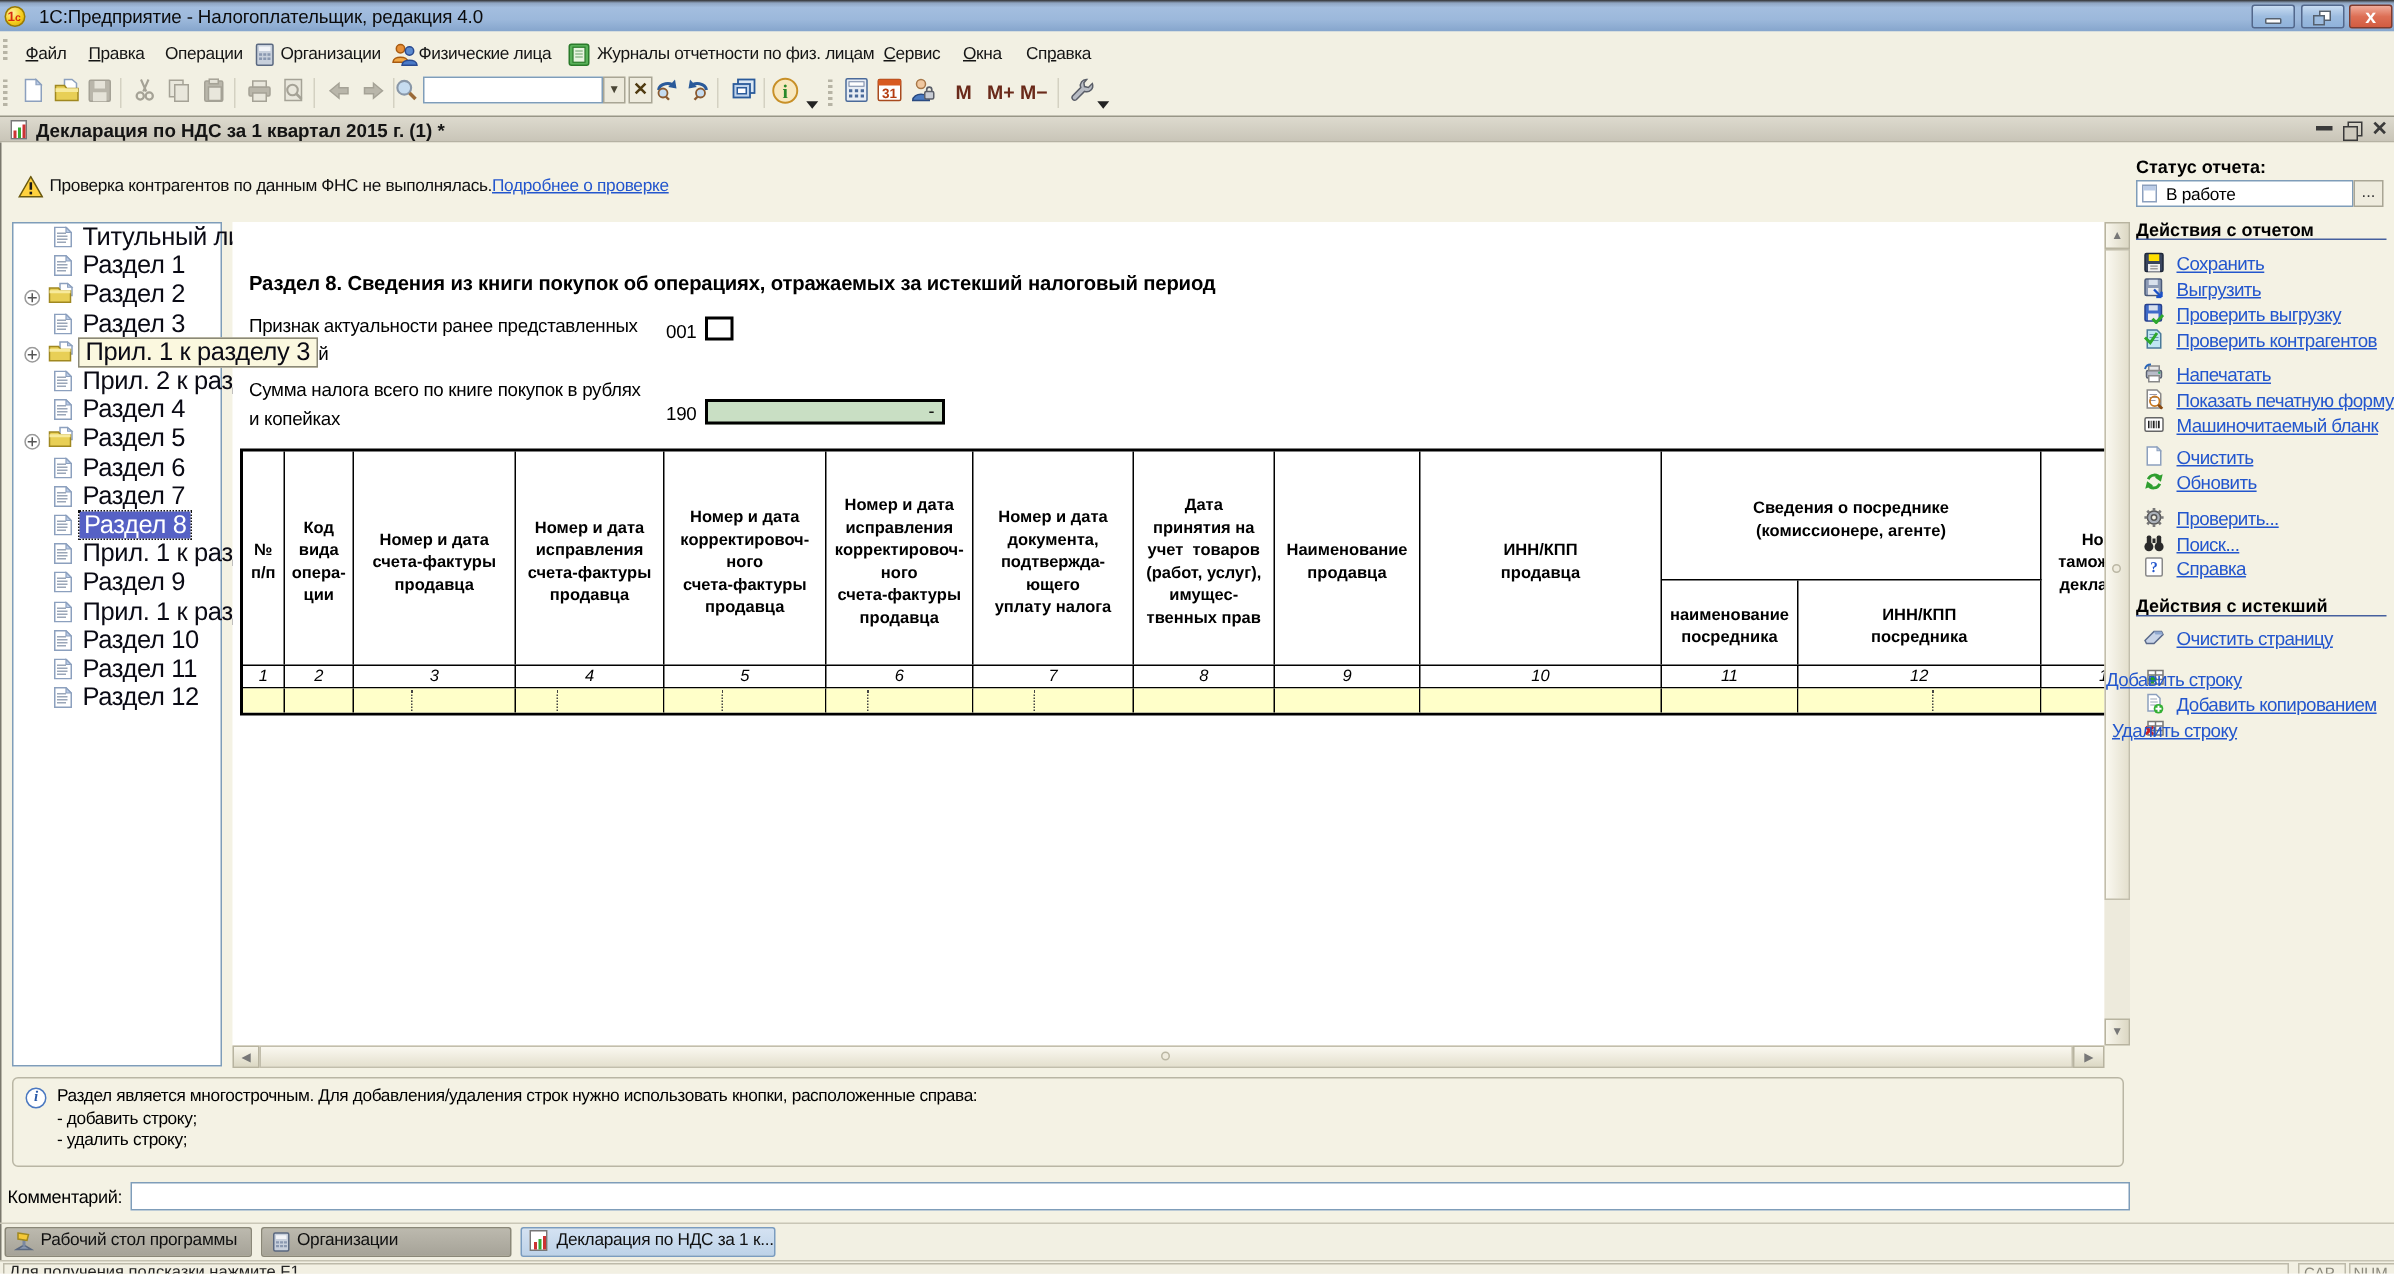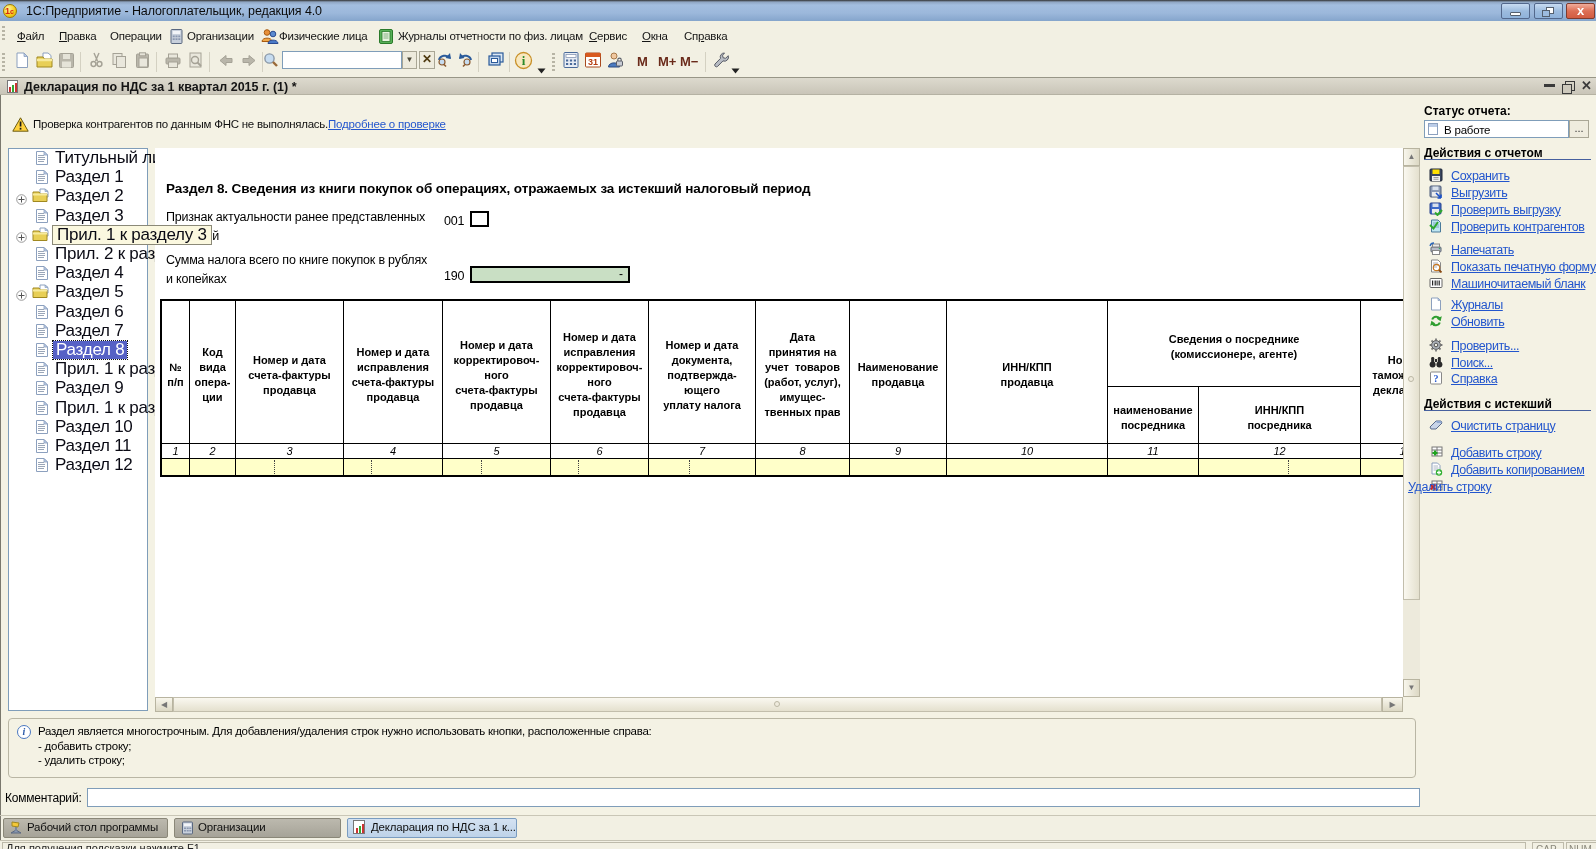--- a/index.html
+++ b/index.html
@@ -796,21 +796,21 @@
         <rect x="6.2" y="4.5" width="1.2" height="5"></rect>
         <rect x="8.2" y="4.5" width="0.6" height="5"></rect>
         <rect x="9.6" y="4.5" width="1.2" height="5"></rect>
       </g>
     </svg></div>
 <a class="lnk abs" style="left:1451px;top:277px" href="#">Машиночитаемый бланк</a>
 <div class="abs" style="left:1429px;top:297px"><svg width="14" height="14" viewBox="0 0 14 14">
       <path d="M2.5 1 H9 L11.5 3.5 V13 H2.5 Z" fill="#FFF" stroke="#8CA0BE"></path>
       <path d="M9 1 L9 3.5 L11.5 3.5 Z" fill="#BCCDE8" stroke="#8CA0BE" stroke-width="0.7"></path>
     </svg></div>
-<a class="lnk abs" style="left:1451px;top:298px" href="#">Журналы</a>
+<a class="lnk abs" style="left:1451px;top:298px" href="#">Очистить</a>
 <div class="abs" style="left:1429px;top:314px"><svg width="14" height="14" viewBox="0 0 14 14">
       <path d="M3.2 5.5 A4.3 4.3 0 0 1 11 5" fill="none" stroke="#2F9E2F" stroke-width="2"></path>
       <path d="M12.8 2.2 L11.6 7.2 L7.6 4.4 Z" fill="#2F9E2F"></path>
       <path d="M10.8 8.5 A4.3 4.3 0 0 1 3 9" fill="none" stroke="#2F9E2F" stroke-width="2"></path>
       <path d="M1.2 11.8 L2.4 6.8 L6.4 9.6 Z" fill="#2F9E2F"></path>
     </svg></div>
 <a class="lnk abs" style="left:1451px;top:315px" href="#">Обновить</a>
 <div class="abs" style="left:1429px;top:338px"><svg width="14" height="14" viewBox="0 0 14 14">
       <circle cx="7" cy="7" r="4.4" fill="#AAB0B8" stroke="#555"></circle>
       <circle cx="7" cy="7" r="1.8" fill="#F2F0E3" stroke="#555"></circle>
@@ -837,21 +837,21 @@
 <div class="abs" style="left:1429px;top:418px"><svg width="14" height="14" viewBox="0 0 14 14">
       <path d="M1 9 L7 3 H12 L13 5 L7 11 H2 Z" fill="#C8D4E8" stroke="#5A6A8A"></path>
       <path d="M7 3 L12 3 L13 5 L8 5 Z" fill="#8FA8D0"></path>
     </svg></div>
 <a class="lnk abs" style="left:1451px;top:419px" href="#">Очистить страницу</a>
 <div class="abs" style="left:1429px;top:445px"><svg width="14" height="14" viewBox="0 0 14 14">
       <rect x="3" y="2" width="10" height="9" fill="#FFF" stroke="#777"></rect>
       <path d="M3 5 H13 M3 8 H13 M8 2 V11" stroke="#777"></path>
       <path d="M3.5 8 H8.5 M6 5.5 V10.5" stroke="#1FA41F" stroke-width="2.2"></path>
     </svg></div>
-<a class="lnk abs" style="left:1451px;top:446px" href="#">Добавить строку</a>
+<a class="lnk abs" style="left:1404px;top:446px" href="#">Добавить строку</a>
 <div class="abs" style="left:1429px;top:462px"><svg width="14" height="14" viewBox="0 0 14 14">
       <path d="M3 1 H8.5 L11 3.5 V12 H3 Z" fill="#FFF" stroke="#8CA0BE"></path>
       <path d="M4.5 4 H9 M4.5 6 H9.5 M4.5 8 H9.5" stroke="#9AA6B8" stroke-width="0.8"></path>
       <circle cx="10" cy="10.5" r="3.2" fill="#33B033"></circle>
       <path d="M8 10.5 H12 M10 8.5 V12.5" stroke="#FFF" stroke-width="1.3"></path>
     </svg></div>
 <a class="lnk abs" style="left:1451px;top:463px" href="#">Добавить копированием</a>
 <div class="abs" style="left:1429px;top:479px"><svg width="14" height="14" viewBox="0 0 14 14">
       <rect x="3" y="2" width="10" height="9" fill="#FFF" stroke="#777"></rect>
       <path d="M3 5 H13 M3 8 H13 M8 2 V11" stroke="#777"></path>

